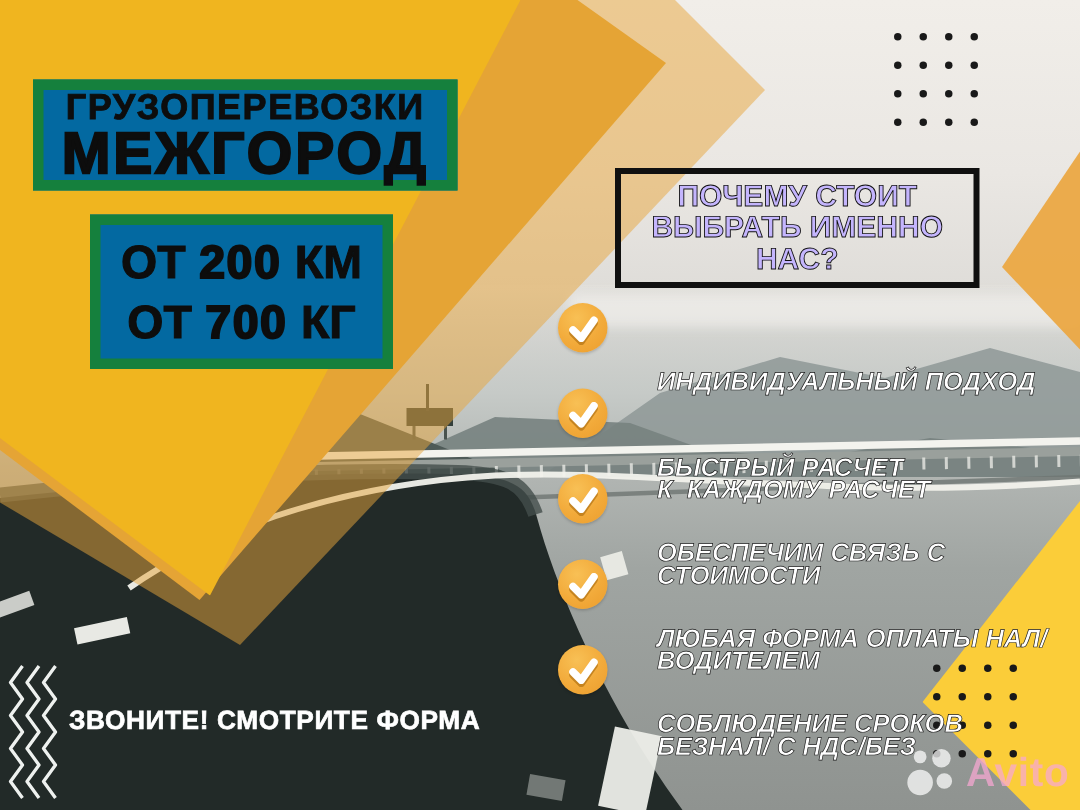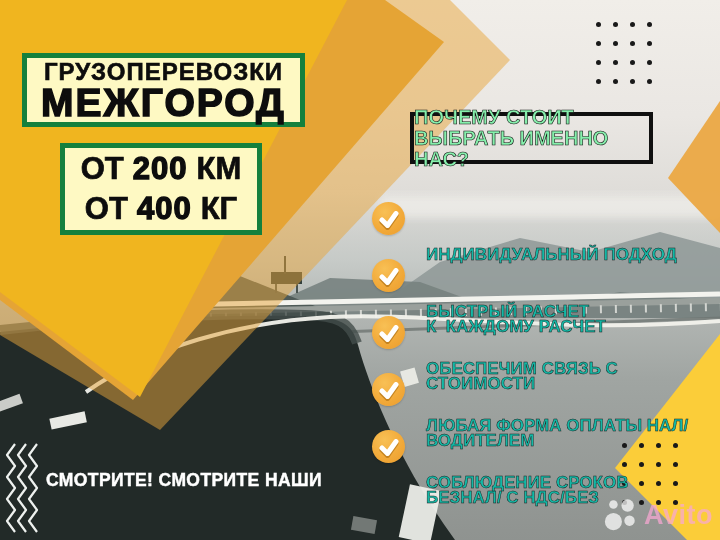--- a/index.html
+++ b/index.html
@@ -24,44 +24,44 @@
   .dia-right{clip-path:polygon(668px 178px,720px 101px,720px 233px);background:rgba(235,168,67,.95);}
   .dia-corner{clip-path:polygon(615px 468px,720px 334px,720px 540px,687px 540px);background:#FBCD39;}
 
   
   .dots{display:grid;grid-template-columns:repeat(4,17px);grid-auto-rows:19px;}
   .dots-top{left:596px;top:22px;}
   .dots-bottom{left:622px;top:443px;}
   .dot{width:5px;height:5px;border-radius:50%;background:#191919;}
 
   
-  .frame{background:#fef9c3;border:5px solid #15803d;box-sizing:border-box;
+  .frame{background:#0369a1;border:7px solid #15803d;box-sizing:border-box;
          display:flex;flex-direction:column;align-items:center;justify-content:center;color:#0D0D0D;}
   .title-box{left:22px;top:53px;width:283px;height:74px;}
   .title-line1{font-size:24px;font-weight:bold;letter-spacing:1px;line-height:25px;-webkit-text-stroke:.6px #0d0d0d;}
   .title-line2{font-size:39px;font-weight:bold;letter-spacing:2px;line-height:38px;-webkit-text-stroke:1.5px #0d0d0d;}
-  .limits-box{left:60px;top:143px;width:202px;height:92px;}
+  .limits-box{left:60px;top:143px;width:202px;height:103px;}
   .limit-line{font-size:31px;font-weight:bold;line-height:40px;white-space:nowrap;-webkit-text-stroke:.7px #0d0d0d;}
   .limit-line .num{-webkit-text-stroke:1.4px #0d0d0d;letter-spacing:1px;}
   .limit-line .pre{margin-right:9px;}
   .limit-line .num{margin-right:9px;}
 
-  .why-box{left:410px;top:112px;width:243px;height:52px;border:4px solid #101010;box-sizing:border-box;
-           display:flex;flex-direction:column;justify-content:center;color:#86efac;}
+  .why-box{left:410px;top:112px;width:243px;height:80px;border:4px solid #101010;box-sizing:border-box;
+           display:flex;flex-direction:column;align-items:center;justify-content:center;color:#c4b5fd;}
   .why-line{font-size:20px;font-weight:bold;line-height:21px;-webkit-text-stroke:.6px #101010;white-space:nowrap;}
 
   
   .benefits{left:372px;top:197px;width:345px;}
   .brow{display:flex;align-items:flex-start;height:57px;}
   .check-circle{flex:none;width:33px;height:33px;margin-top:5px;border-radius:50%;
         background:radial-gradient(circle at 38% 30%,#F8C055 0%,#F2AA3A 55%,#EB9D2D 100%);
         display:flex;align-items:center;justify-content:center;box-shadow:0 1px 2px rgba(0,0,0,.18);}
   .check-circle svg{filter:drop-shadow(0 2.2px 0 rgba(160,98,10,.55));}
-  .btext{margin-left:21px;margin-top:-2px;font-size:17px;font-weight:bold;line-height:24px;color:#14b8a6;
-         -webkit-text-stroke:.45px #171717;white-space:pre-wrap;}
+  .btext{margin-left:33px;margin-top:-2px;font-size:17px;font-weight:bold;line-height:24px;color:#ffffff;
+         -webkit-text-stroke:.45px #171717;white-space:pre-wrap;font-style:italic;}
   .btext span{display:block;}
 
   
   .footer-text{left:46px;top:469px;color:#FFFFFF;font-size:17.5px;font-weight:bold;line-height:23px;
                letter-spacing:.4px;-webkit-text-stroke:.45px #fff;white-space:nowrap;}
   .footer-text span{display:block;}
   .zigzag{left:5px;top:442px;}
 
   
   .avito{left:603px;top:497px;display:flex;align-items:center;opacity:.72;}
@@ -153,21 +153,21 @@
   <div class="abs frame title-box">
     <div class="title-line1">ГРУЗОПЕРЕВОЗКИ</div>
     <div class="title-line2">МЕЖГОРОД</div>
   </div>
 
   <div class="abs frame limits-box">
     <div class="limit-line">
       <span class="pre">ОТ</span><span class="num">200</span><span>КМ</span>
     </div>
     <div class="limit-line">
-      <span class="pre">ОТ</span><span class="num">400</span><span>КГ</span>
+      <span class="pre">ОТ</span><span class="num">700</span><span>КГ</span>
     </div>
   </div>
 
   <div class="abs why-box">
     <div class="why-line">ПОЧЕМУ СТОИТ</div>
     <div class="why-line">ВЫБРАТЬ ИМЕННО</div>
     <div class="why-line">НАС?</div>
   </div>
 
   <div class="abs benefits">
@@ -227,21 +227,21 @@
       </div>
     </div>
   </div>
 
   <svg class="abs zigzag" width="36" height="96" viewBox="0 0 36 96">
     <polyline points="10,2 2,13 10,24 2,35 10,46 2,57 10,68 2,79 10,90" fill="none" stroke="#EEF1EF" stroke-width="2.2" stroke-linejoin="round"></polyline>
     <polyline points="21,2 13,13 21,24 13,35 21,46 13,57 21,68 13,79 21,90" fill="none" stroke="#EEF1EF" stroke-width="2.2" stroke-linejoin="round"></polyline>
     <polyline points="32,2 24,13 32,24 24,35 32,46 24,57 32,68 24,79 32,90" fill="none" stroke="#EEF1EF" stroke-width="2.2" stroke-linejoin="round"></polyline>
   </svg>
   <div class="abs footer-text">
-    <span>СМОТРИТЕ! СМОТРИТЕ НАШИ</span>
+    <span>ЗВОНИТЕ! СМОТРИТЕ ФОРМА</span>
   </div>
 
   <div class="abs avito">
     <svg width="36" height="36" viewBox="0 0 38 38">
       <circle cx="11" cy="8" r="4.5" fill="#FFFFFF"></circle>
       <circle cx="26" cy="9" r="6.5" fill="#FFFFFF"></circle>
       <circle cx="11" cy="26" r="9" fill="#FFFFFF"></circle>
       <circle cx="28" cy="25" r="5.5" fill="#FFFFFF"></circle>
     </svg>
     <span class="avito-text">Avito</span>

